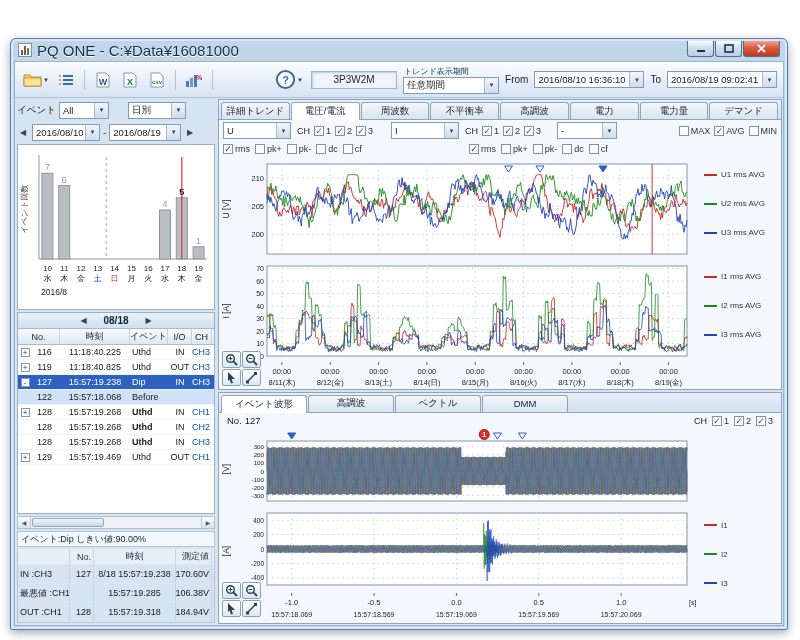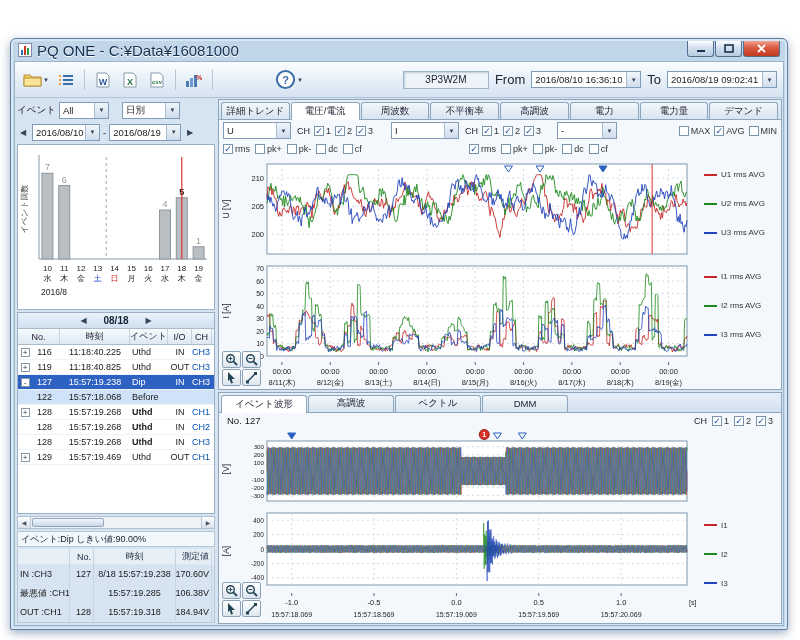--- a/index.html
+++ b/index.html
@@ -22,21 +22,21 @@
   background:linear-gradient(#fbfdff,#e3edf7 60%,#d6e4f1);border-bottom:1px solid #b0c4d8}
 .tb-icons{display:flex;align-items:center;gap:3px}
 .tbicon{height:24px;min-width:24px;display:flex;align-items:center;justify-content:center;border:1px solid transparent;border-radius:2px;padding:0 1px}
 .tbsep{width:1px;height:20px;background:#b4c4d4;margin:0 3px}
 .tbarrow{font-size:6px;color:#345;margin-left:1px}
 .tb-right{margin-left:auto;display:flex;align-items:center;gap:6px}
 .mode-box{width:86px;height:18px;border:1px solid #a0b4c8;background:#eef4fa;
   box-shadow:inset 1px 1px 2px rgba(120,140,160,.4);display:flex;align-items:center;justify-content:center;font-size:10px;color:#223}
 .period-block{display:flex;flex-direction:column;justify-content:center}
 .period-label{font-size:8px;color:#234;padding-left:1px}
-.fromto-label{font-size:13px;color:#223}
+.fromto-label{font-size:10px;color:#223}
 .combo{border:1px solid #7f9db9;background:#fff;height:17px;display:flex;align-items:center;font-size:9.5px;padding-left:3px;overflow:hidden}
 .combo .cval{white-space:nowrap;overflow:hidden}
 .combo .arrow{margin-left:auto;width:14px;align-self:stretch;flex:0 0 14px;
   background:linear-gradient(#f0f6fc,#cfdcea);border-left:1px solid #a6bcd0;display:flex;align-items:center;justify-content:center;font-size:6px;color:#345}
 
 .main{display:flex;gap:2px;padding:1px;height:527px}
 .left-panel{width:200px;display:flex;flex-direction:column;gap:2px;padding:1px}
 .lrow{display:flex;align-items:center;gap:3px;font-size:9.5px;height:20px}
 .navsm{width:12px;text-align:center;font-size:8px;color:#345}
 .chart-box{border:1px solid #9ab0c6;background:#fff;height:166px;padding:2px 0 0 1px;overflow:hidden}
@@ -183,20 +183,27 @@
           <div class="tbicon" style="margin-left: 54px;">
             <svg width="21" height="21">
               <circle cx="10.5" cy="10.5" r="8.6" fill="#fff" stroke="#3a6ea5" stroke-width="2"></circle>
               <text x="10.5" y="14.5" font-size="11" text-anchor="middle" fill="#3a6ea5" font-weight="bold">?</text>
             </svg>
             <span class="tbarrow">▼</span>
           </div>
         </div>
       <div class="tb-right">
         <div class="mode-box">3P3W2M</div>
+        <div class="period-block">
+          <div class="period-label">トレンド表示期間</div>
+          <div class="combo" style="width:96px">
+            <span class="cval">任意期間</span>
+            <span class="arrow">▼</span>
+          </div>
+        </div>
         <span class="fromto-label">From</span>
         <div class="combo" style="width:110px">
           <span class="cval">2016/08/10 16:36:10</span>
           <span class="arrow">▼</span>
         </div>
         <span class="fromto-label">To</span>
         <div class="combo" style="width:110px">
           <span class="cval">2016/08/19 09:02:41</span>
           <span class="arrow">▼</span>
         </div>
@@ -204,21 +211,21 @@
     </div>
     <div class="main">
 
       <div class="left-panel">
         <div class="lrow">
           <span>イベント</span>
           <div class="combo" style="width:50px">
             <span class="cval">All</span>
             <span class="arrow">▼</span>
           </div>
-          <div class="combo" style="width:58px;margin-left:10px">
+          <div class="combo" style="width:58px;margin-left:16px">
             <span class="cval">日別</span>
             <span class="arrow">▼</span>
           </div>
         </div>
         <div class="lrow">
           <span class="navsm">◀</span>
           <div class="combo" style="width:68px">
             <span class="cval">2016/08/10</span>
             <span class="arrow">▼</span>
           </div>

